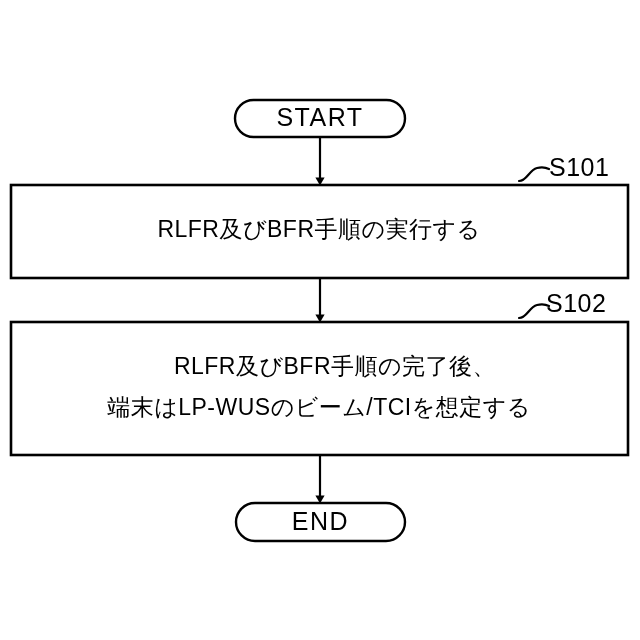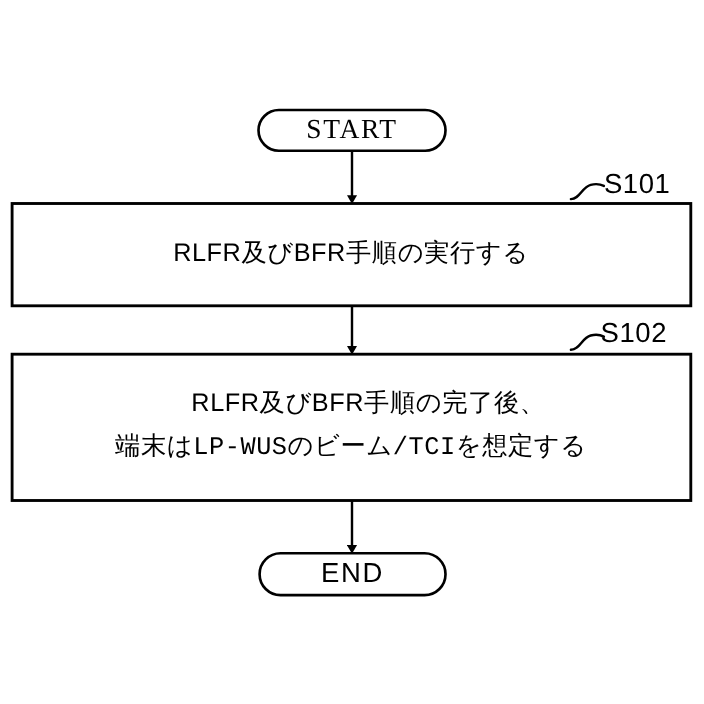--- a/index.html
+++ b/index.html
@@ -53,21 +53,20 @@
     font-size: 25px;
     letter-spacing: 0.5px;
     text-align: right;
   }
 
   
   #start-label {
     left: 234px;
     top: 105px;
     width: 172px;
-    font-family: Liberation Serif, serif;
   }
   
   #end-label {
     left: 236px;
     top: 509px;
     width: 169px;
   }
   
   #process1-label {
     left: 10px;
@@ -78,21 +77,20 @@
   #process2-line1 {
     left: 10px;
     top: 355px;
     width: 618px;
     padding-left: 16px;
   }
   #process2-line2 {
     left: 10px;
     top: 396px;
     width: 618px;
-    font-family: Liberation Mono, monospace;
   }
   
   #step-label-s101 {
     left: 549px;
     top: 155px;
   }
   #step-label-s102 {
     left: 546px;
     top: 291px;
   }

